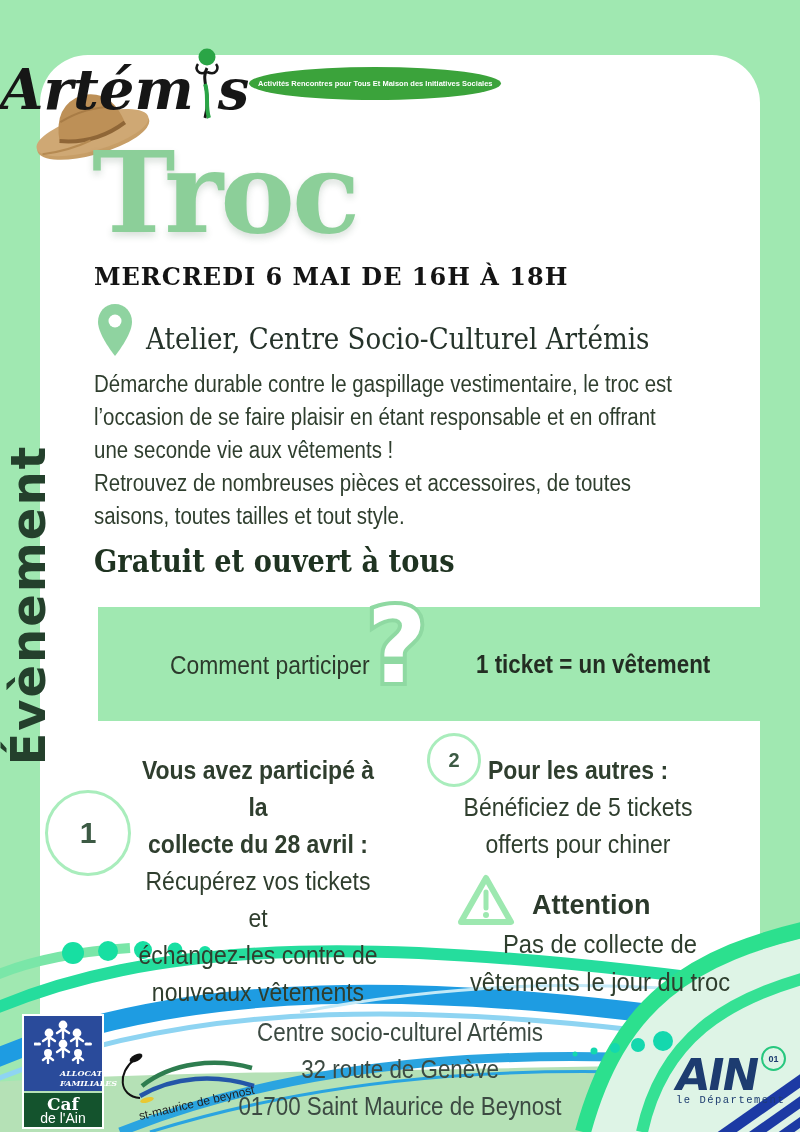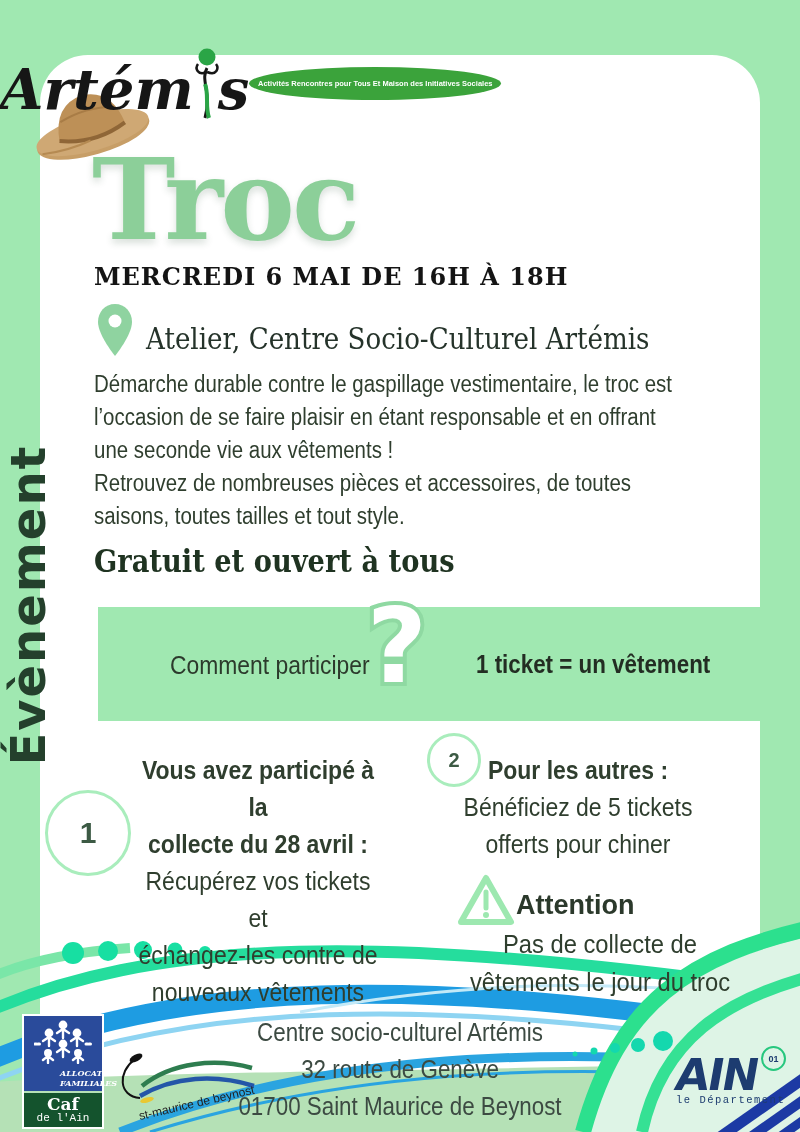--- a/index.html
+++ b/index.html
@@ -24,21 +24,21 @@
   .artemis-script{
     font-family:"DejaVu Serif",serif;font-style:italic;font-weight:bold;
     font-size:56px;line-height:58px;color:#161616;display:flex;align-items:flex-end;
   }
   .artemis-tagline{
     margin-top:0px;background:#3ba33b;border-radius:50%;
     width:252px;height:33px;display:flex;align-items:center;justify-content:center;
     color:#ffffff;font-size:7.5px;font-weight:bold;white-space:nowrap;
   }
   .title{
-    position:absolute;left:92px;top:143px;z-index:3;
+    position:absolute;left:92px;top:136px;z-index:3;
     font-family:"DejaVu Serif",serif;font-weight:bold;font-size:112px;line-height:114px;
     letter-spacing:-3px;color:#8ccf99;text-shadow:0 4px 7px rgba(40,80,50,0.18);
   }
   .date-line{
     position:absolute;left:94px;top:262px;z-index:3;white-space:nowrap;
     font-family:"DejaVu Serif",serif;font-weight:bold;font-size:24px;
     letter-spacing:1px;color:#141414;
   }
   .location-line{
     position:absolute;left:146px;top:322px;z-index:3;white-space:nowrap;
@@ -79,21 +79,21 @@
   .circle-2{left:427px;top:733px;width:48px;height:48px;font-size:20px;}
   .step-text{
     position:absolute;z-index:3;text-align:center;color:#2f3e2e;
     font-size:25px;line-height:37px;
   }
   .step-1-text{left:124px;top:752px;width:268px;transform:scaleX(0.92);transform-origin:center top;}
   .step-2-text{left:452px;top:752px;width:252px;transform:scaleX(0.92);transform-origin:center top;}
   .step-title{font-weight:bold;}
   .warn-triangle{position:absolute;left:455px;top:872px;z-index:3;}
   .warn-title{
-    position:absolute;left:516px;top:890px;z-index:3;white-space:nowrap;
+    position:absolute;left:532px;top:890px;z-index:3;white-space:nowrap;
     font-size:27px;font-weight:bold;color:#2b392b;
   }
   .warn-body{
     position:absolute;left:444px;top:925px;width:312px;z-index:3;text-align:center;
     font-size:25px;line-height:38px;color:#2f3e2e;transform:scaleX(0.95);transform-origin:center top;
   }
   
   .waves{position:absolute;left:0;top:920px;z-index:2;}
   .footer-text{
     position:absolute;left:150px;top:1014px;width:500px;z-index:4;text-align:center;
@@ -101,21 +101,21 @@
     transform:scaleX(0.86);transform-origin:center top;
   }
   .caf-logo{
     position:absolute;left:24px;top:1016px;width:78px;z-index:4;
     box-shadow:0 0 0 2px #ffffff;
   }
   .caf-top{background:#2a4b9b;color:#ffffff;text-align:center;padding:4px 0 3px 0;}
   .caf-top .caf-words{font-family:"DejaVu Serif",serif;font-style:italic;font-weight:bold;font-size:8px;line-height:10px;padding-left:36px;}
   .caf-bottom{background:#14532d;color:#ffffff;text-align:center;padding:2px 0 4px 0;margin-top:2px;}
   .caf-name{font-family:"DejaVu Serif",serif;font-weight:bold;font-size:17px;line-height:18px;}
-  .caf-region{font-size:11px;line-height:10px;font-family:Liberation Mono, monospace;}
+  .caf-region{font-size:14px;line-height:10px;font-family:Liberation Sans, sans-serif;}
   .beynost-logo{position:absolute;left:112px;top:1046px;z-index:4;}
   .ain-logo{position:absolute;left:676px;top:1054px;width:116px;z-index:4;color:#1d3c70;}
   .ain-name{
     font-family:"DejaVu Sans",sans-serif;font-weight:bold;font-size:44px;line-height:42px;
     transform:skewX(-10deg);display:inline-block;letter-spacing:-2px;
   }
   .ain-badge{
     position:absolute;right:6px;top:-8px;width:21px;height:21px;border-radius:50%;
     border:2.5px solid #27c77e;display:flex;align-items:center;justify-content:center;
     font-size:9px;font-weight:bold;color:#1d3c70;background:transparent;

